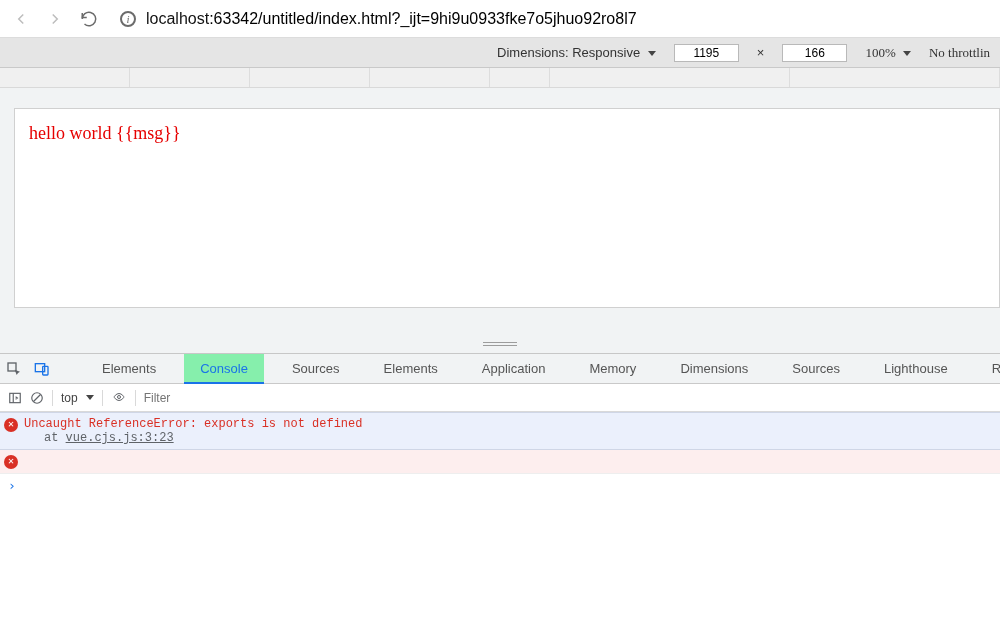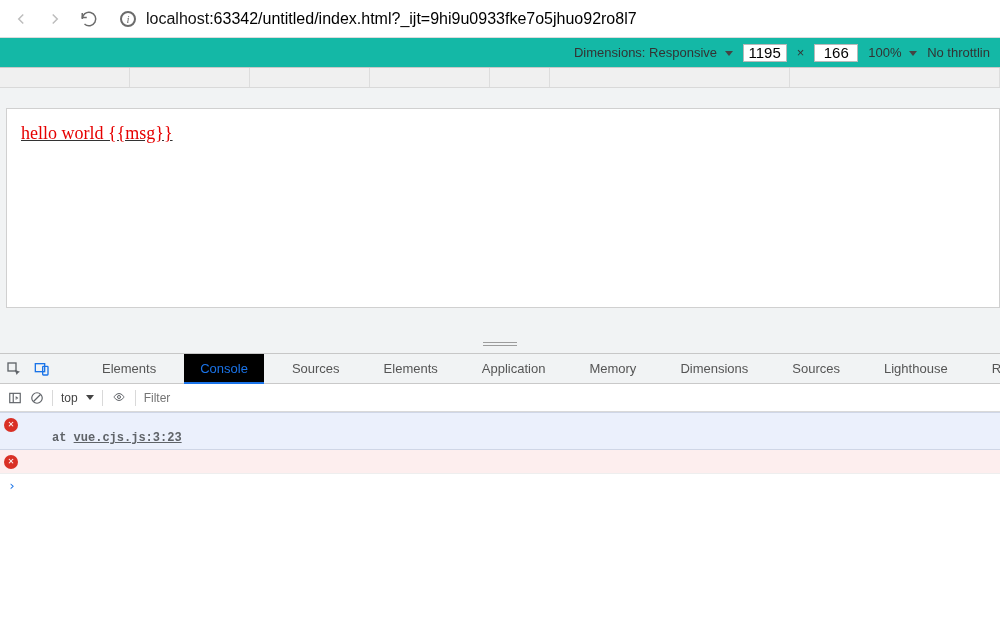--- a/index.html
+++ b/index.html
@@ -47,63 +47,62 @@
     display:flex; align-items:center; justify-content:center;
     color:#6b6b6b; font-size:11px; font-family: Georgia, serif; font-style: italic;
   }
   .url-text { white-space: nowrap; overflow: hidden; }
   .url-text .host { color: #111; }
   .url-text .rest { color: #000000; }
 
   
   .device-toolbar {
     height: 30px;
-    background: #14b8a6;
+    background: #e5e5e5;
     border-bottom: 1px solid #c9c9c9;
     display: flex;
     align-items: center;
     justify-content: flex-end;
     padding: 0 10px;
-    gap: 10px;
+    gap: 18px;
     font-size: 13px;
     color: #333;
   }
   .dim-label { white-space: nowrap; }
   .dropdown-indicator {
     display:inline-block; width:0;height:0;
     border-left:4px solid transparent;
     border-right:4px solid transparent;
     border-top:5px solid #444;
     margin-left:4px; vertical-align: middle;
   }
   .dim-input {
-    width: 44px; height: 18px;
-    font-size: 15px;
+    width: 65px; height: 18px;
+    font-size: 12px;
     text-align: center;
     border: 1px solid #b9b9b9;
     background:#fff;
   }
   .times { color:#333; }
-  .zoom, .throttle { white-space: nowrap; }
+  .zoom, .throttle { white-space: nowrap; font-family: Liberation Serif, serif; }
 
   
   .ruler {
     height: 20px;
     background: #f0f0f0;
     border-bottom: 1px solid #d9d9d9;
     display:flex;
   }
   .ruler .tick { border-right:1px solid #ddd; height:100%; }
 
   
   .viewport-area {
     background: #f1f3f4;
     height: 246px;
-    padding: 20px 0 0 6px;
-    text-decoration: underline;
+    padding: 20px 0 0 14px;
   }
   .page-frame {
     background: #fff;
     border: 1px solid #d0d0d0;
     height: 200px;
     padding: 14px 14px;
   }
   .page-text {
     color: #e60000;
     font-size: 18px;
@@ -142,21 +141,21 @@
   .devtools-tabs .icon-btn.active { color:#1a73e8; }
   .devtools-tabs .sep { width:1px; background:#c9c9c9; margin: 6px 6px; }
   .tab {
     padding: 0 16px;
     display:flex; align-items:center;
     cursor:pointer;
     white-space:nowrap;
   }
   .tab.active {
     color:#1a73e8;
-    background:#000000;
+    background:#86efac;
     border-bottom:2px solid #1a73e8;
     margin-bottom:-1px;
   }
 
   
   .console-toolbar {
     height: 28px;
     background:#fff;
     border-bottom:1px solid #d9d9d9;
     display:flex; align-items:center;
@@ -191,21 +190,21 @@
     border-bottom: 1px solid #eee;
     gap:6px;
   }
   .msg .x {
     width:14px;height:14px;border-radius:50%;
     background:#d93025;color:#fff;
     font-size:10px;line-height:14px;text-align:center;
     flex:0 0 14px; margin-top:1px;
   }
   .msg .body { color:#d93025; }
-  .msg .body .stack { color:#5f6368; margin-left:28px;font-weight:bold; }
+  .msg .body .stack { color:#5f6368; margin-left:20px; }
   .msg .body .stack .lnk { color:#5f6368; text-decoration: underline; }
   .msg.sel { background:#ebf0fc; border-top:1px solid #cfd6e6; border-bottom:1px solid #cfd6e6; }
   .msg.err { background:#fdeeee; }
   .prompt-row {
     display:flex; align-items:center;
     padding: 4px 8px;
     gap:6px;
   }
   .prompt-row .caret { color:#1a73e8; font-family: Menlo, monospace; font-size:13px;}
 </style>
@@ -328,21 +327,21 @@
       </svg>
   </span>
   <span class="sep2"></span>
   <input class="filter-input" placeholder="Filter" style="">
 </div>
 
 <div class="console-output">
   <div class="msg sel">
     <span class="x">✕</span>
     <span class="body">
-      <br>
+      <span>Uncaught ReferenceError: exports is not defined</span><br>
       <span class="stack">
         <span>at </span><span class="lnk">vue.cjs.js:3:23</span>
       </span>
     </span>
   </div>
   <div class="msg err">
     <span class="x">✕</span>
     <span class="body">
       <br>
     </span>

